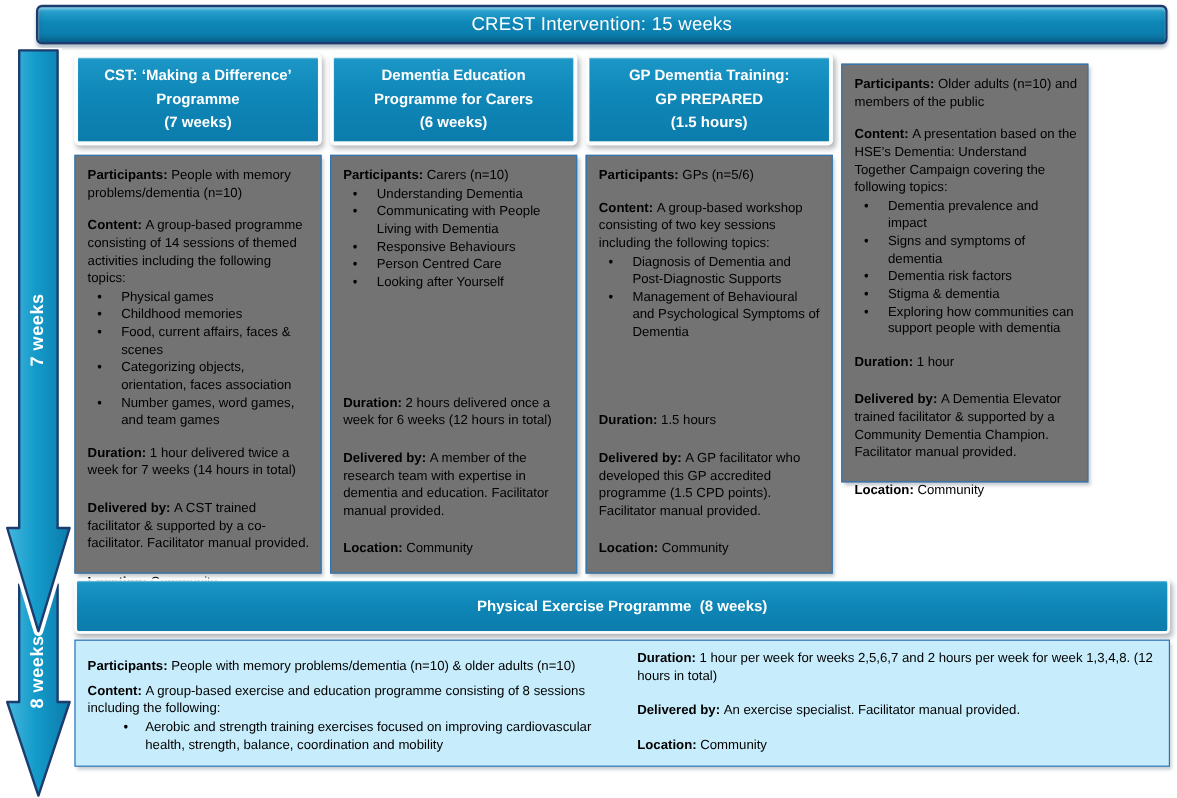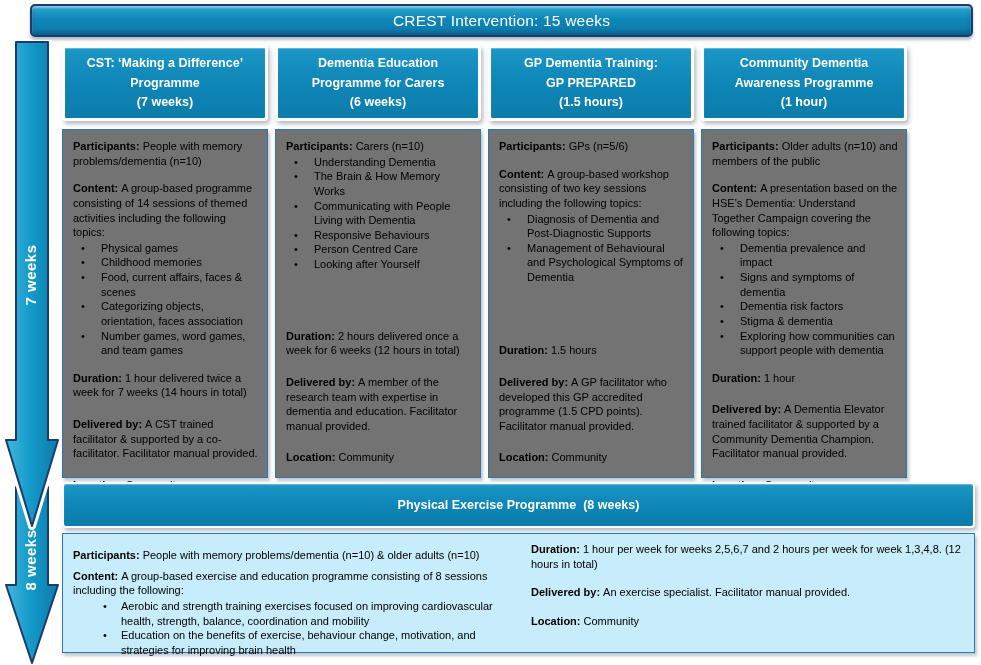--- a/index.html
+++ b/index.html
@@ -63,21 +63,21 @@
   .ex-header {
     position: absolute; left: 62px; top: 482px; width: 913px; height: 46px;
     background: linear-gradient(180deg, #1b97c6 0%, #0e86b7 50%, #0c7cab 100%);
     border: 2px solid #fdfdfd; border-radius: 4px;
     box-shadow: 2px 3px 4px rgba(110,120,130,.5), inset 0 1px 1px rgba(255,255,255,.35);
     color: #fff; font-weight: bold; font-size: 12.5px;
     display: flex; flex-direction: row; justify-content: center; align-items: center;
     gap: 7px; line-height: 1;
   }
   .ex-body {
-    position: absolute; left: 62px; top: 533px; width: 913px; height: 120px;
+    position: absolute; left: 62px; top: 533px; width: 913px; height: 106px;
     background: #c7ecfb; border: 1.5px solid #2e75b6;
     box-shadow: 2px 3px 3px rgba(120,130,140,.45);
     padding: 8px 10px; font-size: 11px; line-height: 1.33; color: #000;
     display: flex;
   }
   .ex-left { width: 452px; }
   .ex-right { flex: 1; padding-left: 6px; }
   .ex-left .sec, .ex-right .sec { margin-top: 6px; }
   .ex-right .sec { margin-top: 14px; }
   .ex-right .sec.first { margin-top: 0; }
@@ -141,21 +141,20 @@
     <div class="col">
       <div class="col-header">
         <div>Dementia Education</div>
         <div>Programme for Carers</div>
         <div>(6 weeks)</div>
       </div>
       <div class="col-body">
         <p class="sec first"><b class="lbl">Participants:</b><span>Carers (n=10)</span></p>
         <div class="bullets">
           <div class="bullet">Understanding Dementia</div>
-          <div class="bullet">The Brain &amp; How Memory Works</div>
           <div class="bullet">Communicating with People Living with Dementia</div>
           <div class="bullet">Responsive Behaviours</div>
           <div class="bullet">Person Centred Care</div>
           <div class="bullet">Looking after Yourself</div>
         </div>
         <div class="bottom">
           <p class="sec b1"><b class="lbl">Duration:</b><span>2 hours delivered once a week for 6 weeks (12 hours in total)</span></p>
           <p class="sec b2"><b class="lbl">Delivered by:</b><span>A member of the research team with expertise in dementia and education. Facilitator manual provided.</span></p>
           <p class="sec b3"><b class="lbl">Location:</b><span>Community</span></p>
         </div>
@@ -177,25 +176,20 @@
         </div>
         <div class="bottom">
           <p class="sec b1"><b class="lbl">Duration:</b><span>1.5 hours</span></p>
           <p class="sec b2"><b class="lbl">Delivered by:</b><span>A GP facilitator who developed this GP accredited programme (1.5 CPD points). Facilitator manual provided.</span></p>
           <p class="sec b3"><b class="lbl">Location:</b><span>Community</span></p>
         </div>
       </div>
     </div>
 
     <div class="col">
-      <div class="col-header">
-        <div>Community Dementia</div>
-        <div>Awareness Programme</div>
-        <div>(1 hour)</div>
-      </div>
       <div class="col-body">
         <p class="sec first"><b class="lbl">Participants:</b><span>Older adults (n=10) and members of the public</span></p>
         <p class="sec"><b class="lbl">Content:</b><span>A presentation based on the HSE’s Dementia: Understand Together Campaign covering the following topics:</span></p>
         <div class="bullets">
           <div class="bullet">Dementia prevalence and impact</div>
           <div class="bullet">Signs and symptoms of dementia</div>
           <div class="bullet">Dementia risk factors</div>
           <div class="bullet">Stigma &amp; dementia</div>
           <div class="bullet">Exploring how communities can support people with dementia</div>
         </div>
@@ -213,21 +207,20 @@
     <div>Physical Exercise Programme</div>
     <div>(8 weeks)</div>
   </div>
 
   <div class="ex-body">
     <div class="ex-left">
       <p class="sec first"><b class="lbl">Participants:</b><span>People with memory problems/dementia (n=10) &amp; older adults (n=10)</span></p>
       <p class="sec"><b class="lbl">Content:</b><span>A group-based exercise and education programme consisting of 8 sessions including the following:</span></p>
       <div class="bullets">
         <div class="ex-bullet">Aerobic and strength training exercises focused on improving cardiovascular health, strength, balance, coordination and mobility</div>
-        <div class="ex-bullet">Education on the benefits of exercise, behaviour change, motivation, and strategies for improving brain health</div>
       </div>
     </div>
     <div class="ex-right">
       <p class="sec first"><b class="lbl">Duration:</b><span>1 hour per week for weeks 2,5,6,7 and 2 hours per week for week 1,3,4,8. (12 hours in total)</span></p>
       <p class="sec"><b class="lbl">Delivered by:</b><span>An exercise specialist. Facilitator manual provided.</span></p>
       <p class="sec"><b class="lbl">Location:</b><span>Community</span></p>
     </div>
   </div>
 
 </div>

